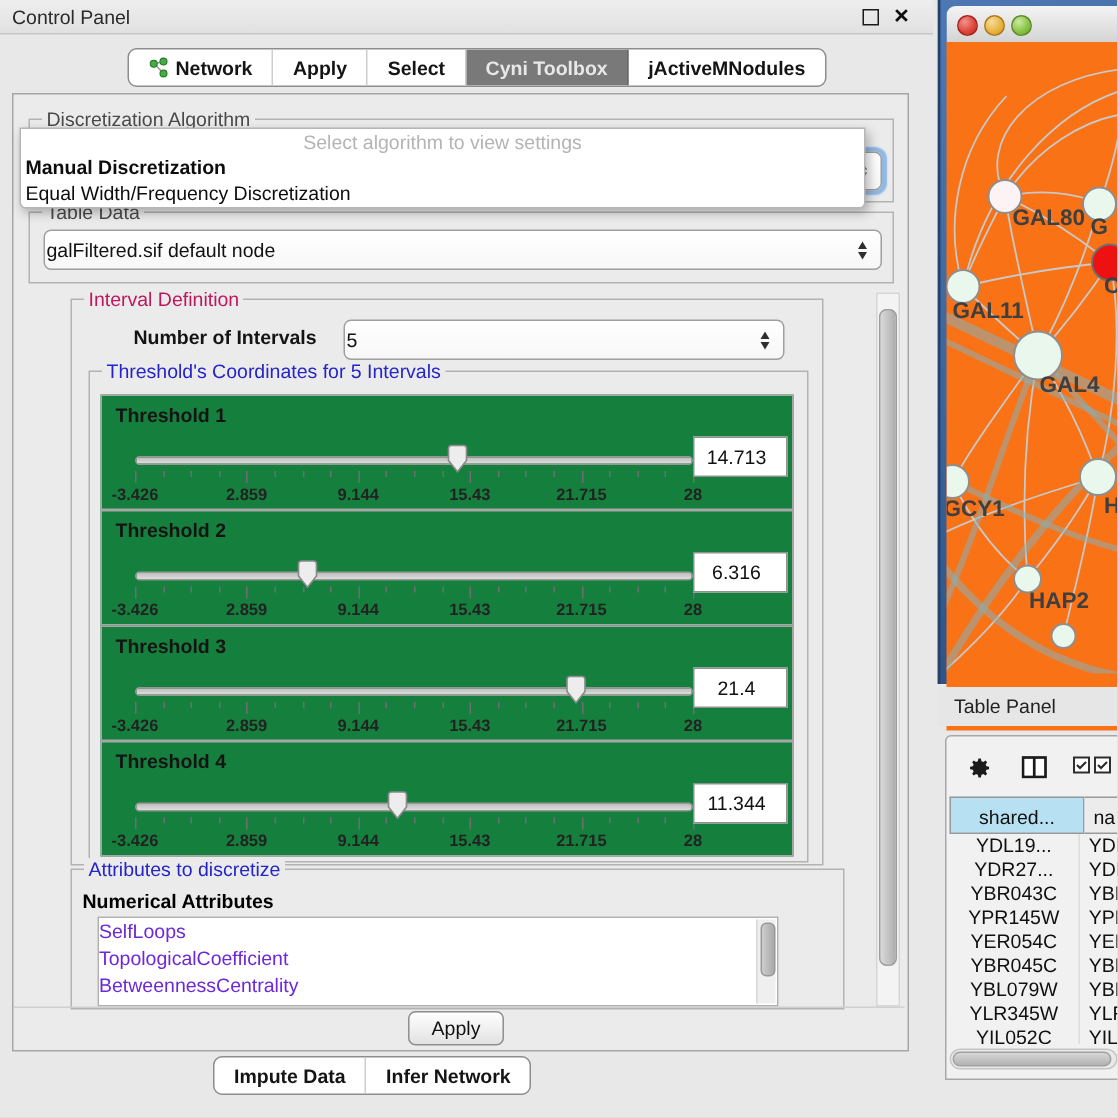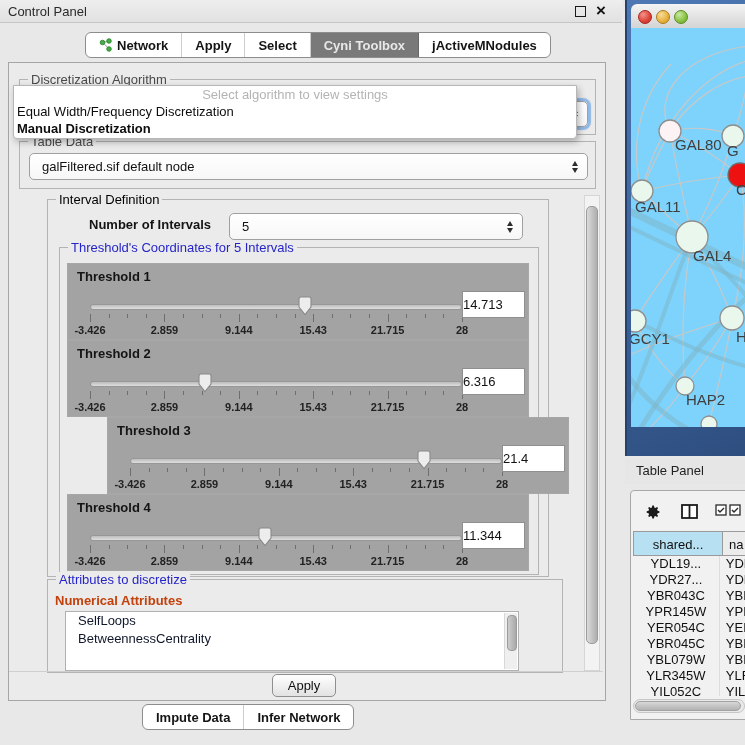--- a/index.html
+++ b/index.html
@@ -21,68 +21,68 @@
   #top-tabbar{left:85px;top:32px;}
   #bottom-tabbar{left:142px;top:704px;}
   .tab .ticon{margin-right:5px;display:inline-flex;}
 
   
   #outer-panel{left:8px;top:62px;width:596px;height:637px;background:#ebebeb;border:1px solid #a6a6a6;}
 
   .group{position:absolute;border:1px solid #b3b3b3;background:transparent;}
   .group-label{position:absolute;top:-8px;left:8px;background:#ebebeb;padding:0 3px;white-space:nowrap;}
   .lbl-plain{color:#4a4a4a;}
-  .lbl-green{color:#000000;}
+  .lbl-green{color:#be185d;}
   .lbl-blue{color:#2524c8;}
 
   .combo{position:absolute;background:linear-gradient(#ffffff,#f7f7f7);border:1px solid #a0a0a0;border-radius:5px;display:flex;align-items:center;}
-  .combo .cval{padding-left:12px;flex:1;color:#111;}
+  .combo .cval{padding-left:1px;flex:1;color:#111;}
   .spin{display:flex;flex-direction:column;align-items:center;margin-right:9px;}
   .spin .up{width:0;height:0;border-left:3.5px solid transparent;border-right:3.5px solid transparent;border-bottom:5px solid #2e2e2e;margin-bottom:2px;}
   .spin .dn{width:0;height:0;border-left:3.5px solid transparent;border-right:3.5px solid transparent;border-top:5px solid #2e2e2e;}
   #algo-combo{box-shadow:0 0 1px 3px rgba(96,156,226,.65);}
 
   
   #algo-popup{left:4px;top:22px;width:562px;height:52px;background:#fff;border:1px solid #b6b6b6;border-radius:0 0 4px 4px;z-index:9;box-shadow:2px 3px 7px rgba(0,0,0,.28);}
   #algo-popup .hint{height:17px;line-height:17px;text-align:center;color:#b4b4b4;}
   #algo-popup .opt{height:17px;line-height:17px;padding-left:3px;color:#0d0d0d;}
   #algo-popup .opt.first{font-weight:bold;}
 
   
-  .th-panel{position:absolute;left:58px;width:460px;height:75px;background:#a3a3a3;border:1px solid #a7a7a7;}
+  .th-panel{position:absolute;left:58px;width:460px;height:75px;background:#15803d;border:1px solid #a7a7a7;}
   .th-title{position:absolute;left:9px;top:5px;font-weight:bold;color:#141414;}
   .slider{position:absolute;left:22px;top:32px;width:372px;height:40px;}
   .groove{position:absolute;left:0;right:0;top:8px;height:4px;border:1px solid #979797;border-radius:3px;background:linear-gradient(#bdbdbd,#dedede);}
   .thumb{position:absolute;top:0;}
   .tick{position:absolute;top:18px;width:1px;background:#6e6e6e;}
   .tick.minor{height:4px;}
   .tick.major{height:8px;}
   .tick-lbl{position:absolute;top:28px;transform:translateX(-50%);font-size:11px;font-weight:bold;color:#222;white-space:nowrap;}
-  .th-value{position:absolute;left:394px;top:27px;width:56px;height:25px;background:#fff;border:1px solid #8f8f8f;text-align:left;line-height:25px;padding-right:5px;color:#111;}
+  .th-value{position:absolute;left:394px;top:27px;width:56px;height:25px;background:#fff;border:1px solid #8f8f8f;text-align:center;line-height:25px;padding-right:5px;color:#111;}
 
   
   #attr-list{position:absolute;left:56px;top:548px;width:452px;height:58px;background:#fff;border:1px solid #b0b0b0;overflow:hidden;}
-  #attr-list .item{height:18px;line-height:18px;padding-left:12px;color:#0f172a;}
+  #attr-list .item{height:18px;line-height:18px;color:#6d28d9;}
   #attr-scroll{position:absolute;right:1px;top:1px;width:12px;height:56px;background:#efefef;border-left:1px solid #d8d8d8;}
   #attr-thumb{position:absolute;left:2px;top:2px;width:8px;height:34px;border-radius:4px;background:linear-gradient(to right,#cdcdcd,#a9a9a9);border:1px solid #9a9a9a;}
 
   
   #v-scroll{position:absolute;left:575px;top:132px;width:14px;height:474px;background:#f3f3f3;border:1px solid #d6d6d6;}
   #v-thumb{position:absolute;left:1px;top:10px;width:10px;height:436px;border-radius:5px;background:linear-gradient(to right,#dadada,#aeaeae);border:1px solid #9c9c9c;}
   #apply-sep{position:absolute;left:0;top:608px;width:594px;height:1px;background:#cfcfcf;}
   #apply-btn{position:absolute;left:263px;top:611px;width:62px;height:21px;border:1px solid #8f8f8f;border-radius:5px;background:linear-gradient(#ffffff,#e2e2e2);text-align:center;line-height:21px;color:#111;}
 
   
   #net-frame{left:625px;top:0;width:120px;height:456px;background:linear-gradient(155deg,#4d78b3 0%,#3c639b 55%,#2e4e7f 100%);box-shadow:inset 2px 0 0 #24426d;}
   #net-titlebar{left:631px;top:4px;width:114px;height:24px;background:linear-gradient(#f4f4f4,#d4d4d4);border-bottom:1px solid #9c9c9c;border-top-left-radius:6px;}
   .light{position:absolute;top:6px;width:12px;height:12px;border-radius:50%;}
   #light-red{left:7px;background:radial-gradient(circle at 35% 30%,#f2938c,#dd4238 60%,#c02f27);border:1px solid #a8221d;}
   #light-yellow{left:25px;background:radial-gradient(circle at 35% 30%,#f7dc9a,#e7b23c 60%,#cf9426);border:1px solid #ad7a1e;}
   #light-green{left:43px;background:radial-gradient(circle at 35% 30%,#c9e9a3,#85c23f 60%,#6da32c);border:1px solid #5d8c26;}
-  #net-canvas{left:631px;top:28px;width:114px;height:399px;background:#7dd3fc;overflow:hidden;}
+  #net-canvas{left:631px;top:28px;width:114px;height:459px;background:#f97316;overflow:hidden;font-weight:bold;}
 
   
   #tp-header{left:625px;top:458px;width:120px;height:26px;background:#e6e6e6;}
   #tp-title{left:11px;top:5px;color:#222;}
   #tp-body{left:630px;top:490px;width:115px;height:228px;background:#f1f1f1;border:1px solid #a8a8a8;border-radius:4px 0 0 0;}
   .tool{position:absolute;top:13px;}
   #tbl-head{position:absolute;left:2px;top:40px;height:25px;display:flex;}
   .th-cell{height:25px;line-height:25px;text-align:center;border:1px solid #9a9a9a;box-sizing:border-box;color:#111;overflow:hidden;white-space:nowrap;}
   .th-cell.c1{width:90px;background:#b7e1f2;}
   .th-cell.c2{width:60px;background:#ececec;border-left:none;text-align:left;padding-left:6px;}
@@ -140,22 +140,22 @@
       <span class="cval"></span>
       <span class="spin">
           <span class="up"></span>
           <span class="dn"></span>
         </span>
     </div>
 
     <div id="algo-popup" class="abs">
       <div class="hint">Select algorithm to view settings</div>
       <div id="popup-options">
+          <div class="opt first">Manual Discretization</div>
           <div class="opt">Equal Width/Frequency Discretization</div>
-          <div class="opt first">Manual Discretization</div>
         </div>
     </div>
 
     <div class="group" style="left:10px;top:78px;width:575px;height:46px;">
       <span class="group-label lbl-plain">Table Data</span>
     </div>
     <div class="combo" style="left:20px;top:90px;width:557px;height:25px;">
       <span class="cval">galFiltered.sif default node</span>
       <span class="spin">
           <span class="up"></span>
@@ -246,21 +246,21 @@
             <span class="tick-lbl" style="left: 148.8px;">9.144</span>
             <span class="tick-lbl" style="left: 223.2px;">15.43</span>
             <span class="tick-lbl" style="left: 297.6px;">21.715</span>
             <span class="tick-lbl" style="left: 372px;">28</span>
             <span class="thumb" style="left: 107.319px;"><svg width="16" height="20" viewBox="0 0 16 20">
                 <path d="M2 3 Q2 1 4 1 L12 1 Q14 1 14 3 L14 11 L8 18.5 L2 11 Z" fill="#ededed" stroke="#8a8a8a" stroke-width="1.1"></path>
               </svg></span>
           </div>
           <div class="th-value">6.316</div>
         </div>
-        <div class="th-panel" style="top: 354px; margin-left: 40px;">
+        <div class="th-panel" style="top: 354px;">
           <div class="th-title">Threshold 3</div>
           <div class="slider">
             <div class="groove"></div>
             <span class="tick major" style="left: 0px;"></span>
             <span class="tick minor" style="left: 18.6px;"></span>
             <span class="tick minor" style="left: 37.2px;"></span>
             <span class="tick minor" style="left: 55.8px;"></span>
             <span class="tick major" style="left: 74.4px;"></span>
             <span class="tick minor" style="left: 93px;"></span>
             <span class="tick minor" style="left: 111.6px;"></span>
@@ -325,24 +325,25 @@
                 <path d="M2 3 Q2 1 4 1 L12 1 Q14 1 14 3 L14 11 L8 18.5 L2 11 Z" fill="#ededed" stroke="#8a8a8a" stroke-width="1.1"></path>
               </svg></span>
           </div>
           <div class="th-value">11.344</div>
         </div>
       </div>
 
     <div class="group" style="left:38px;top:516px;width:514px;height:92px;">
       <span class="group-label lbl-blue">Attributes to discretize</span>
     </div>
-    <span class="abs" style="left:46px;top:530px;font-weight:bold;color:#c2410c;">Numerical Attributes</span>
+    <span class="abs" style="left:46px;top:530px;font-weight:bold;color:#000000;">Numerical Attributes</span>
     <div id="attr-list">
       <div id="attr-items">
           <div class="item">SelfLoops</div>
+          <div class="item">TopologicalCoefficient</div>
           <div class="item">BetweennessCentrality</div>
         </div>
       <div id="attr-scroll">
           <div id="attr-thumb"></div>
         </div>
     </div>
 
     <div id="v-scroll">
         <div id="v-thumb"></div>
       </div>

